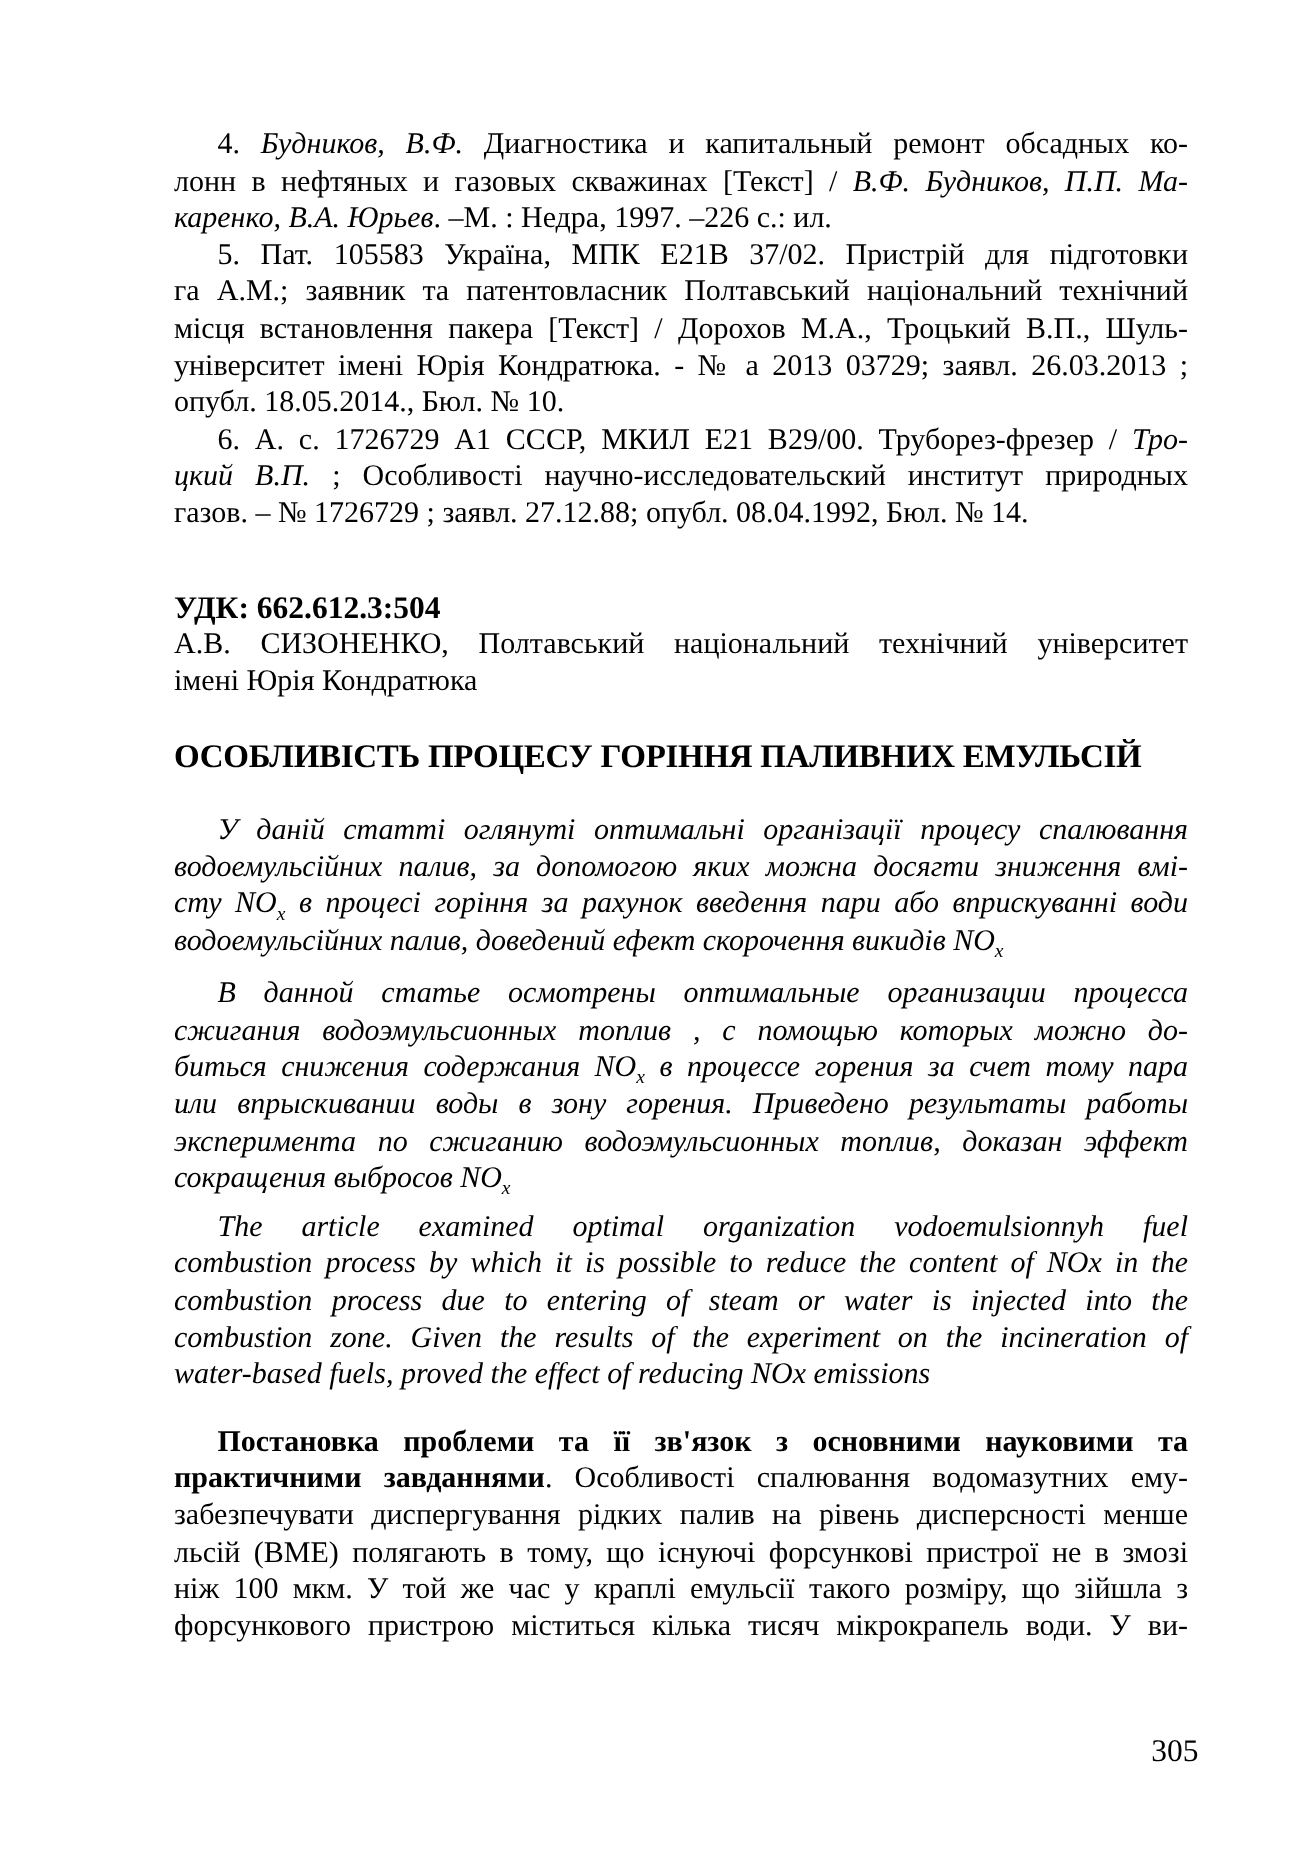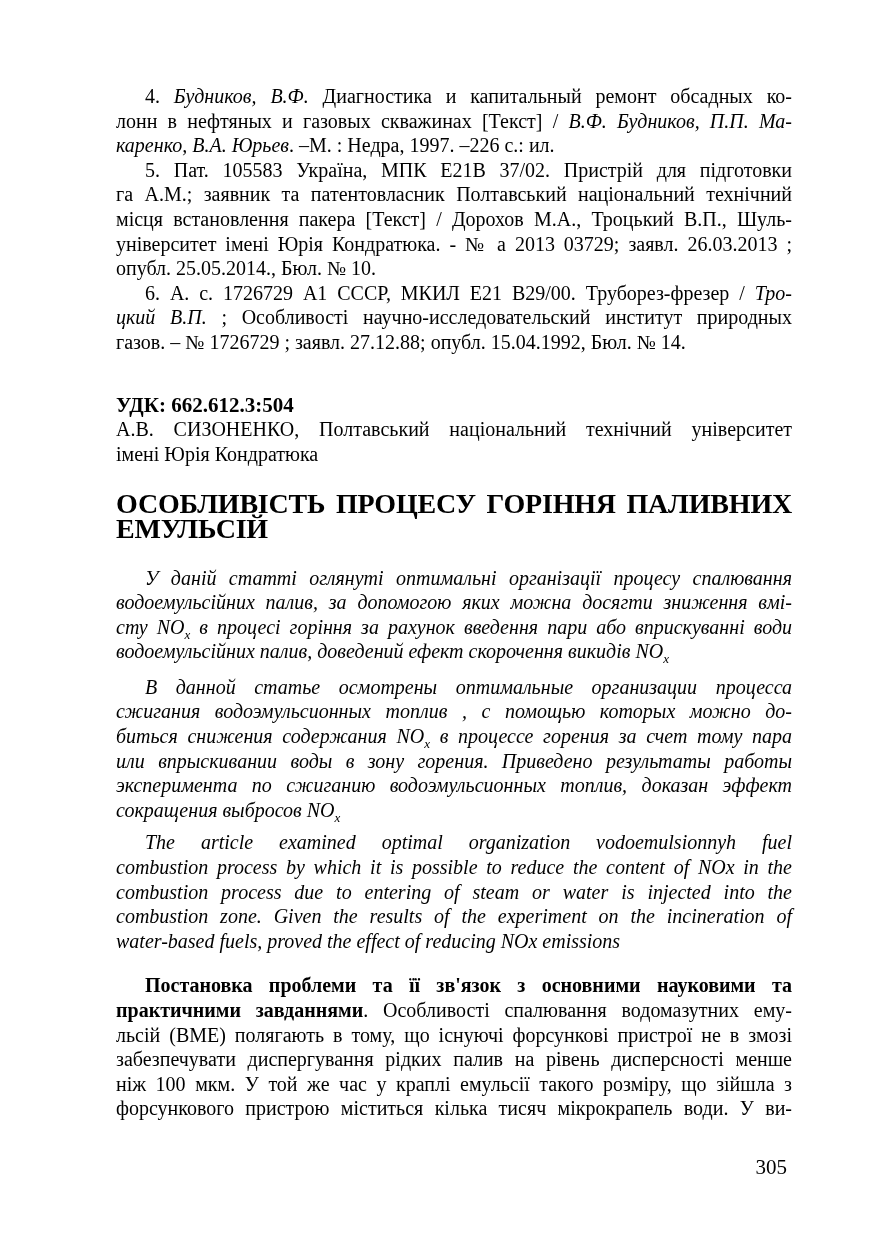--- a/index.html
+++ b/index.html
@@ -23,52 +23,52 @@
   .line {
     text-align: justify;
     text-align-last: justify;
   }
   .line.lastline { text-align-last: left; }
   .line.indent { text-indent: 29px; }
   .bd { font-weight: bold; }
   .it { font-style: italic; }
   sub { font-size: 13px; line-height: 0; }
   [data-name="udc-line"] { margin-top: 38px; font-size: 21px; }
-  [data-name="article-title"] { margin-top: 26px; font-size: 28px; letter-spacing: -0.2px; }
+  [data-name="article-title"] { margin-top: 26px; font-size: 22px; letter-spacing: -0.2px; }
   [data-name="abstract-ukrainian"] { margin-top: 24px; }
   [data-name="abstract-russian"] { margin-top: 11px; }
   [data-name="abstract-english"] { margin-top: 8px; }
   [data-name="body-paragraph"] { margin-top: 20px; }
   #pageno {
     position: absolute;
     top: 1155px;
-    right: 88px;
+    right: 76px;
     font-size: 21px;
   }
 </style>
 </head>
 <body>
 
 <div id="doc" data-name="document-body">
     <div class="para" data-name="reference-4">
       <div class="line indent" data-name="text-line"><span data-name="text-segment">4. </span><span class="it" data-name="text-segment">Будников, В.Ф.</span><span data-name="text-segment"> Диагностика и капитальный ремонт обсадных ко-</span></div>
       <div class="line" data-name="text-line"><span data-name="text-segment">лонн в нефтяных и газовых скважинах [Текст] / </span><span class="it" data-name="text-segment">В.Ф. Будников, П.П. Ма-</span></div>
       <div class="line lastline" data-name="text-line"><span class="it" data-name="text-segment">каренко, В.А. Юрьев</span><span data-name="text-segment">. –М. : Недра, 1997. –226 с.: ил.</span></div>
     </div>
     <div class="para" data-name="reference-5">
       <div class="line indent" data-name="text-line"><span data-name="text-segment">5. Пат. 105583  Україна, МПК Е21В 37/02. Пристрій для підготовки</span></div>
       <div class="line" data-name="text-line"><span data-name="text-segment">га А.М.; заявник та патентовласник Полтавський національний технічний</span></div>
       <div class="line" data-name="text-line"><span data-name="text-segment">місця встановлення пакера [Текст] / Дорохов М.А., Троцький В.П., Шуль-</span></div>
       <div class="line" data-name="text-line"><span data-name="text-segment">університет імені Юрія Кондратюка. - № а 2013 03729; заявл. 26.03.2013 ;</span></div>
-      <div class="line lastline" data-name="text-line"><span data-name="text-segment">опубл. 25.05.2014., Бюл. № 10.</span></div>
+      <div class="line lastline" data-name="text-line"><span data-name="text-segment">опубл. 18.05.2014., Бюл. № 10.</span></div>
     </div>
     <div class="para" data-name="reference-6">
       <div class="line indent" data-name="text-line"><span data-name="text-segment">6. А. с. 1726729 А1 СССР, МКИЛ Е21 В29/00. Труборез-фрезер / </span><span class="it" data-name="text-segment">Тро-</span></div>
       <div class="line" data-name="text-line"><span class="it" data-name="text-segment">цкий В.П.</span><span data-name="text-segment"> ; Особливості научно-исследовательский институт природных</span></div>
-      <div class="line lastline" data-name="text-line"><span data-name="text-segment">газов. –  № 1726729 ; заявл. 27.12.88; опубл. 15.04.1992, Бюл. № 14.</span></div>
+      <div class="line lastline" data-name="text-line"><span data-name="text-segment">газов. –  № 1726729 ; заявл. 27.12.88; опубл. 08.04.1992, Бюл. № 14.</span></div>
     </div>
     <div class="para" data-name="udc-line">
       <div class="line lastline" data-name="text-line"><span class="bd" data-name="text-segment">УДК: 662.612.3:504</span></div>
     </div>
     <div class="para" data-name="author-affiliation">
       <div class="line" data-name="text-line"><span data-name="text-segment">А.В. СИЗОНЕНКО, Полтавський національний технічний університет</span></div>
       <div class="line lastline" data-name="text-line"><span data-name="text-segment">імені Юрія Кондратюка</span></div>
     </div>
     <div class="para" data-name="article-title">
       <div class="line lastline" data-name="text-line"><span class="bd" data-name="text-segment">ОСОБЛИВІСТЬ ПРОЦЕСУ ГОРІННЯ ПАЛИВНИХ ЕМУЛЬСІЙ</span></div>
@@ -90,20 +90,20 @@
     <div class="para italic" data-name="abstract-english">
       <div class="line indent" data-name="text-line"><span data-name="text-segment">The article examined optimal organization vodoemulsionnyh fuel</span></div>
       <div class="line" data-name="text-line"><span data-name="text-segment">combustion process by which it is possible to reduce the content of NOx in the</span></div>
       <div class="line" data-name="text-line"><span data-name="text-segment">combustion process due to entering of steam or water is injected into the</span></div>
       <div class="line" data-name="text-line"><span data-name="text-segment">combustion zone. Given the results of the experiment on the incineration of</span></div>
       <div class="line lastline" data-name="text-line"><span data-name="text-segment">water-based fuels, proved the effect of reducing NOx emissions</span></div>
     </div>
     <div class="para" data-name="body-paragraph">
       <div class="line indent" data-name="text-line"><span class="bd" data-name="text-segment">Постановка проблеми та її зв'язок з основними науковими та</span></div>
       <div class="line" data-name="text-line"><span class="bd" data-name="text-segment">практичними завданнями</span><span data-name="text-segment">. Особливості спалювання водомазутних ему-</span></div>
+      <div class="line" data-name="text-line"><span data-name="text-segment">забезпечувати диспергування рідких палив на рівень дисперсності менше</span></div>
       <div class="line" data-name="text-line"><span data-name="text-segment">льсій (ВМЕ) полягають в тому, що існуючі форсункові пристрої не в змозі</span></div>
-      <div class="line" data-name="text-line"><span data-name="text-segment">забезпечувати диспергування рідких палив на рівень дисперсності менше</span></div>
       <div class="line" data-name="text-line"><span data-name="text-segment">ніж 100 мкм. У той же час у краплі емульсії такого розміру, що зійшла з</span></div>
       <div class="line" data-name="text-line"><span data-name="text-segment">форсункового пристрою міститься кілька тисяч мікрокрапель води. У ви-</span></div>
     </div>
   </div>
 
 <div id="pageno" data-name="page-number">305</div>
 
 </body></html>

